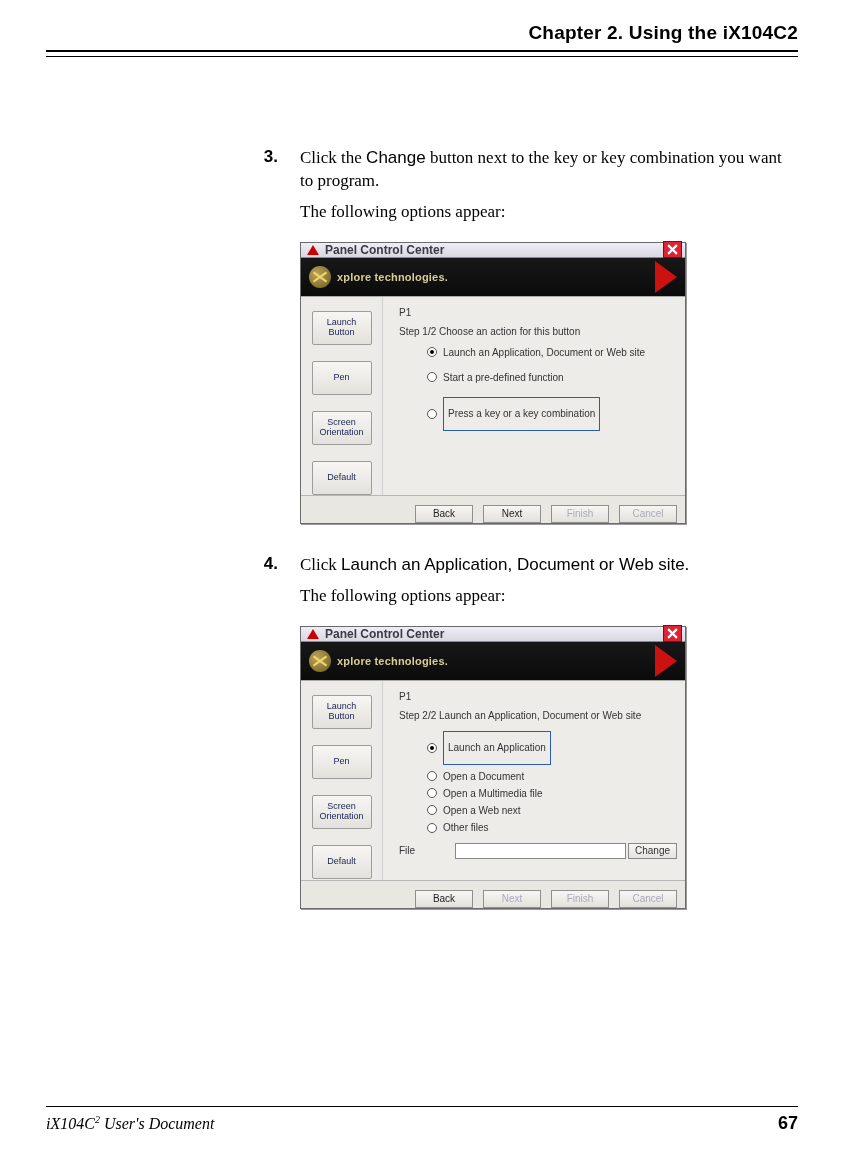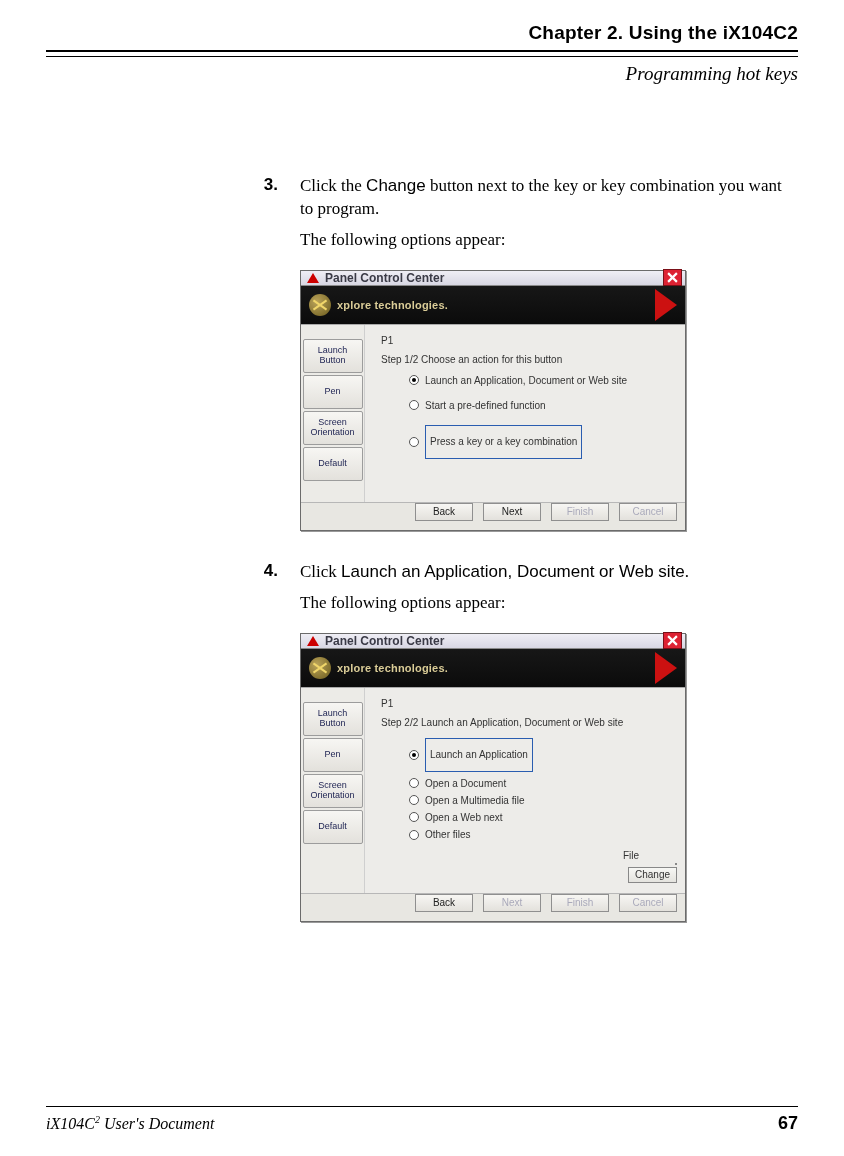--- a/index.html
+++ b/index.html
@@ -34,36 +34,36 @@
 
   .logoband { height: 38px; background: linear-gradient(#171717, #0b0b0b); display: flex; align-items: center; padding: 0 8px; position: relative; }
   .logo-x { width: 22px; height: 22px; border-radius: 50%; background: radial-gradient(circle at 35% 35%, #bba45a, #6a5a1c); position: relative; margin-right: 6px; }
   .logo-x::before, .logo-x::after { content:""; position:absolute; left:50%; top:50%; width:16px; height:2px; background:#f0d66a; transform-origin:center; }
   .logo-x::before { transform: translate(-50%,-50%) rotate(35deg); }
   .logo-x::after  { transform: translate(-50%,-50%) rotate(-35deg); }
   .logo-text { color:#dacc97; font-size:11px; font-weight:700; letter-spacing:.2px; }
   .logo-tri { position:absolute; right:8px; top:3px; width:0; height:0; border-top:16px solid transparent; border-bottom:16px solid transparent; border-left:22px solid #c11; }
 
   .shot-body { display:flex; background:#edece9; border-top:1px solid #aaa; }
-  .side { width: 64px; background:#ecebe7; padding-top: 14px; display:flex; flex-direction:column; gap:2px; align-items:center; border-right:1px solid #cfcfcf; }
+  .side { width: 82px; background:#ecebe7; padding-top: 14px; display:flex; flex-direction:column; gap:16px; align-items:center; border-right:1px solid #cfcfcf; }
   .side-btn { width:60px; height:34px; background:linear-gradient(#f7f6f3,#e3e1dc); border:1px solid #9c9c9c; border-radius:2px; display:flex; align-items:center; justify-content:center; text-align:center; font-size:9px; line-height:1.05; color:#1c2151; padding:2px 2px; }
   .main { flex:1; padding:10px 8px 4px 16px; font-size:10px; color:#333; }
   .main .p1 { margin-bottom:8px; }
   .main .step-line { margin-bottom:10px; }
   .opt { display:flex; align-items:center; gap:6px; margin-bottom:14px; margin-left:28px; }
   .opt-tight { margin-bottom:6px; margin-left:0; }
   .radio { width:10px; height:10px; border:1px solid #555; border-radius:50%; background:#fff; position:relative; flex:none; }
   .radio.checked::after { content:""; position:absolute; inset:2px; border-radius:50%; background:#000; }
   .opt-sel { border:1px solid #2a5db0; padding:16px 4px; height:22px; display:inline-flex; align-items:center; }
-  .frow { display:flex; align-items:flex-end; gap:2px; margin-bottom:6px;flex-direction:column; }
+  .frow { display:flex; align-items:center; gap:2px; margin-bottom:6px; }
   .flabel { width:54px; font-size:10px; }
   .finput { flex:1; height:16px; border:1px solid #888; background:#fff; }
   .fbtn { height:16px; padding:0 6px; border:1px solid #888; background:linear-gradient(#f7f7f4,#e4e3de); font-size:10px; display:inline-flex; align-items:center; }
 
-  .btnbar { height:28px; background:#e8e7e2; border-top:1px solid #b7b7b7; display:flex; gap:10px; justify-content:flex-end; align-items:flex-start; padding-right:8px;padding-left:25px; }
+  .btnbar { height:28px; background:#e8e7e2; border-top:1px solid #b7b7b7; display:flex; gap:10px; justify-content:flex-end; align-items:flex-end; padding-right:8px;padding-left:25px; }
   .bbtn { width:58px; height:18px; border:1px solid #8f8f8f; background:linear-gradient(#f7f6f3,#e3e1dc); font-size:10px; display:flex; align-items:center; justify-content:center; color:#222; }
   .bbtn.disabled { color:#aab; }
 
   
   .footer { position:absolute; left:46px; right:46px; bottom:22px; }
   .footer-rule { border-top:1px solid #000; margin-bottom:6px; }
   .footer-row { display:flex; justify-content:space-between; align-items:baseline; }
   .footer-left { font-style: italic; font-size:16px; }
   .footer-left sup { font-size:10px; vertical-align: super; }
   .footer-right { font-family: Arial, Helvetica, sans-serif; font-weight:700; font-size:18px; }
@@ -73,21 +73,20 @@
 </style>
 </head>
 <body>
 <div class="page">
 
   <div class="hdr-right">
     <div class="hdr-chapter" data-bind="header.chapter">Chapter 2. Using the iX104C2</div>
     <div class="hdr-rules">
       <div class="hdr-rules-inner"></div>
     </div>
-    <div class="hdr-section" data-bind="header.section">Programming hot keys</div>
   </div>
 
   <div class="content">
 
     <div class="step">
       <div class="step-num" data-bind="steps.0.num">3.</div>
       <div class="step-body">
         <p>
           <span data-bind="steps.0.pre">Click the </span>
           <span class="ui" data-bind="steps.0.ui">Change</span>

